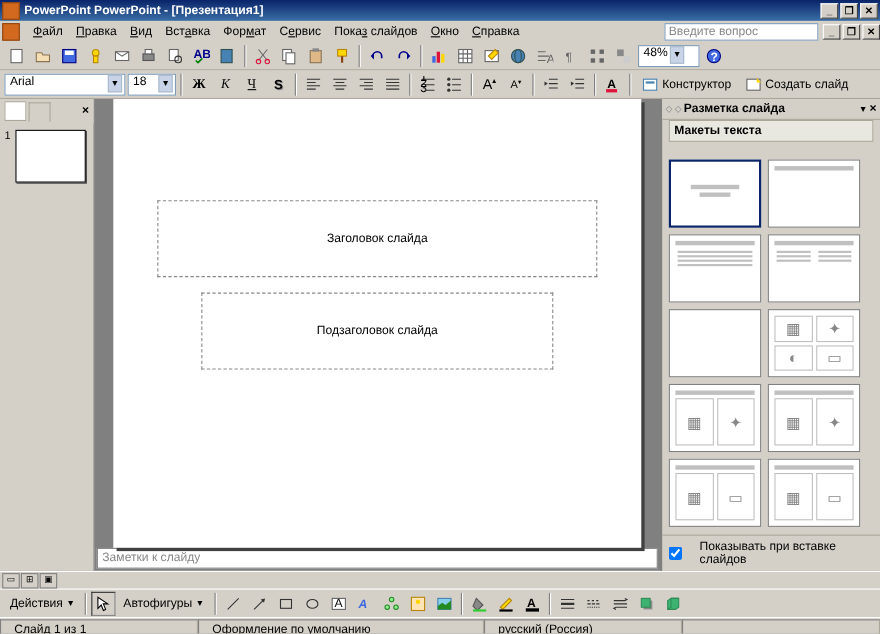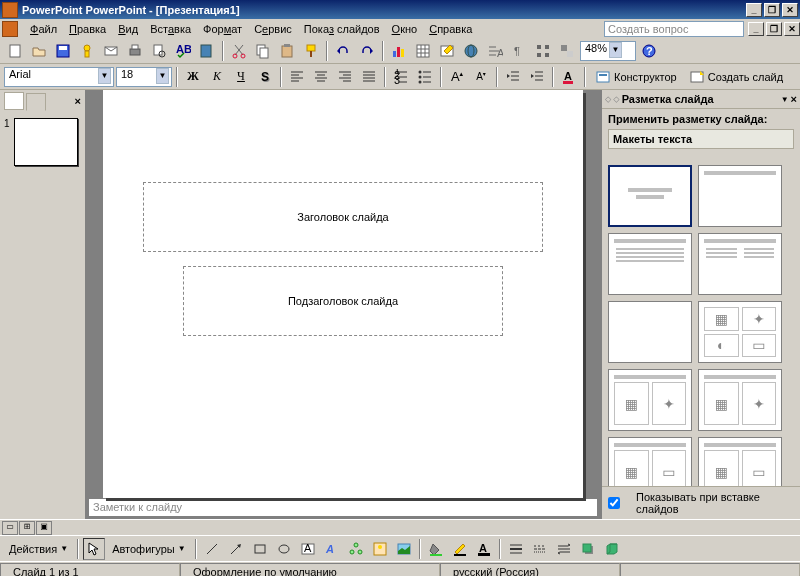--- a/index.html
+++ b/index.html
@@ -81,21 +81,21 @@
   <div class="mb-icon"></div>
   <div class="mitem"><u>Ф</u>айл</div>
   <div class="mitem"><u>П</u>равка</div>
   <div class="mitem"><u>В</u>ид</div>
   <div class="mitem">Вст<u>а</u>вка</div>
   <div class="mitem">Фор<u>м</u>ат</div>
   <div class="mitem">С<u>е</u>рвис</div>
   <div class="mitem">Пока<u>з</u> слайдов</div>
   <div class="mitem"><u>О</u>кно</div>
   <div class="mitem"><u>С</u>правка</div>
-  <div class="askbox">Создать вопрос</div>
+  <div class="askbox">Введите вопрос</div>
   <div class="winbtns">
     <div class="winbtn">_</div>
     <div class="winbtn">❐</div>
     <div class="winbtn">✕</div>
   </div>
 </div>
 
 <div class="toolbar">
   <div class="tbtn">
       <svg width="16" height="16">
@@ -252,21 +252,21 @@
       </svg>
     </div>
 </div>
 
 <div class="toolbar">
   <div class="combo" style="width:110px">
       <span>Arial</span>
       <span style="flex:1"></span>
       <div class="dd">▼</div>
     </div>
-  <div class="combo" style="width:56px">
+  <div class="combo" style="width:44px">
       <span>18</span>
       <span style="flex:1"></span>
       <div class="dd">▼</div>
     </div>
   <div class="tsep"></div>
   <div class="tbtn">
       <b style="font-size:12px;font-family:serif">Ж</b>
     </div>
   <div class="tbtn">
       <i style="font-size:12px;font-family:serif">К</i>
@@ -388,21 +388,20 @@
   </div>
 
   <div class="taskpane">
     <div class="tphdr">
       <span class="arr">⬦</span>
       <span class="arr">⬦</span>
       <span class="t">Разметка слайда</span>
       <span class="dd2">▼</span>
       <span style="font-weight:bold">×</span>
     </div>
-    <div class="tplbl">Применить разметку слайда:</div>
     <div class="tpgrid">
       <div class="tpsect">Макеты текста</div>
       <div class="tprow">
         <div class="layout sel">
             <div style="height:14px"></div>
             <div class="lbar w60"></div>
             <div class="lbar w40"></div>
           </div>
         <div class="layout">
             <div class="lbar"></div>

